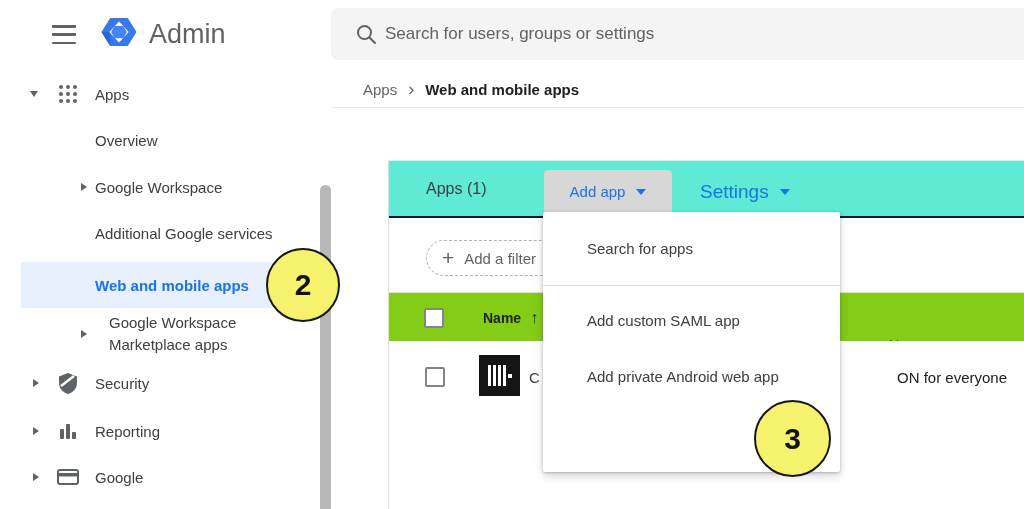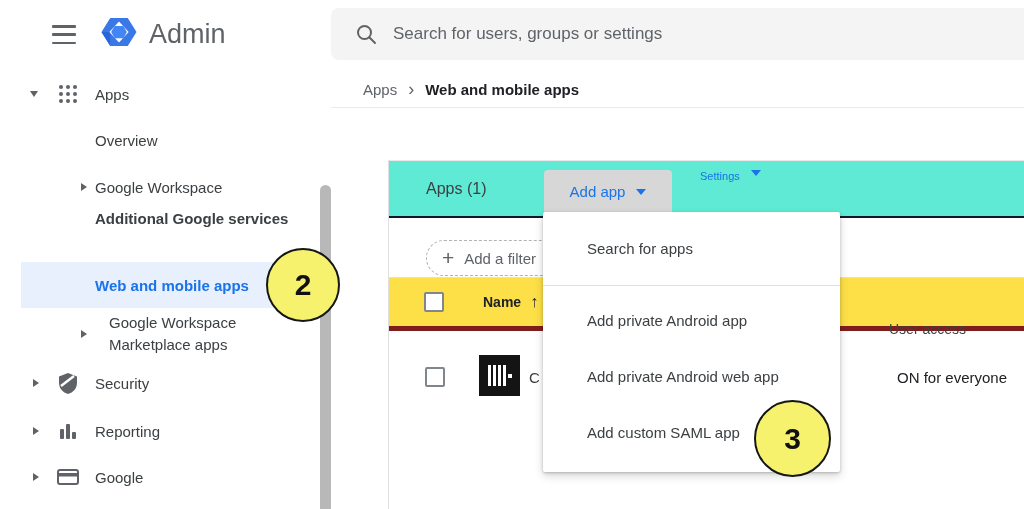--- a/index.html
+++ b/index.html
@@ -30,54 +30,54 @@
   .nav-label.wrap { white-space:normal; width:190px; line-height:22px;margin-left:14px; }
   .nav-row.selected { left:21px; width:301px; background:#e8f0fe; height:46px; }
   .nav-row.selected .nav-label { left:74px; color:#1a73e8; font-weight:bold; }
   .sidebar-scrollbar { position:absolute; left:320px; top:185px; width:11px; height:330px;
     background:#b8b8b8; border-radius:6px; z-index:2; cursor:pointer; }
 
   
   .search-bar { position:absolute; left:331px; top:8px; width:693px; height:52px;
     background:#f4f4f4; border-radius:8px 0 0 8px; display:flex; align-items:center; }
   .search-bar svg { margin-left:24px; flex:none; }
-  .search-input { flex:1; margin-left:16px; border:none; background:transparent; outline:none;
+  .search-input { flex:1; margin-left:8px; border:none; background:transparent; outline:none;
     font-size:17px; color:#5f6368; font-family:"Liberation Sans", sans-serif; }
   .search-input::placeholder { color:#5f6368; opacity:1; }
 
   
   .breadcrumb { position:absolute; left:363px; top:79px; height:20px; display:flex; align-items:center; gap:11px; font-size:15px; }
   .crumb-parent { color:#5f6368; cursor:pointer; }
   .crumb-sep { color:#5f6368; font-size:18px; line-height:14px; }
   .crumb-current { color:#202124; font-weight:bold; }
   .breadcrumb-divider { position:absolute; left:331px; top:107px; width:693px; height:1px; background:#e8eaed; }
 
   
   .card { position:absolute; left:388px; top:160px; width:636px; height:349px; border-left:1px solid #e0e0e0; }
   .toolbar { position:absolute; left:0; top:0; width:100%; height:58px; background:#5eead4;
     border-top:1px solid #e8e8e8; border-bottom:2px solid #0f172a; }
   .apps-count { position:absolute; left:37px; top:50%; transform:translateY(-50%); font-size:16px; color:#3c4043; }
   .add-app-btn { position:absolute; left:155px; top:9px; width:128px; height:43px;
     background:#d7d7d7; border:none; border-radius:4px 4px 0 0; cursor:pointer;
     display:flex; align-items:center; justify-content:center; gap:11px;
     color:#1a73e8; font-size:15px; font-family:"Liberation Sans", sans-serif; }
   .settings-btn { position:absolute; left:297px; top:9px; height:43px; padding:0 14px;
-    background:none; border:none; cursor:pointer; display:flex; align-items:flex-start; gap:11px;
-    color:#1a73e8; font-size:11px; font-family:"Liberation Sans", sans-serif; }
+    background:none; border:none; cursor:pointer; display:flex; align-items:center; gap:11px;
+    color:#1a73e8; font-size:19px; font-family:"Liberation Sans", sans-serif; }
   .caret-down-blue { width:0; height:0; border-left:5px solid transparent; border-right:5px solid transparent; border-top:6px solid #1a73e8; }
 
   .filter-row { position:absolute; left:0; top:58px; width:100%; height:69px; background:#fff; }
   .filter-chip { position:absolute; left:37px; top:22px; height:36px; width:152px;
     border:1px dashed #b3b3b3; border-radius:18px; background:#fff; cursor:pointer;
     display:flex; align-items:center; gap:10px; padding:0 15px; color:#5f6368; font-size:15px; overflow:hidden; }
   .plus-glyph { font-size:21px; line-height:20px; color:#5f6368; }
   .chip-label { white-space:nowrap; }
 
-  .table-header { position:absolute; left:0; top:117px; width:100%; height:54px;
-    background:#fde047; border-top:1px solid #e0e0e0; border-bottom:5px solid #7f1d1d; }
+  .table-header { position:absolute; left:0; top:132px; width:100%; height:54px;
+    background:#84cc16; border-top:1px solid #e0e0e0; border-bottom:3px solid #7f1d1d; }
   .cbx { position:absolute; top:50%; transform:translateY(-50%); width:20px; height:20px;
     border:2px solid #80868b; border-radius:2px; background:#fff; cursor:pointer; }
   .col-name { position:absolute; left:94px; top:50%; transform:translateY(-50%);
     display:flex; align-items:center; gap:9px; cursor:pointer; }
   .col-name .hdr { font-size:14px; font-weight:bold; color:#202124; }
   .sort-arrow { font-size:16px; color:#202124; }
   .col-access { position:absolute; left:500px; top:50%; transform:translateY(-50%);
     font-size:14px; color:#3c4043; cursor:pointer;margin-top:27px; }
 
   .table-row { position:absolute; left:0; top:181px; width:100%; height:72px; background:#fff; cursor:pointer; }
@@ -144,21 +144,21 @@
 
     <div class="nav-row" style="top:122px;">
       <span class="nav-label">Overview</span>
     </div>
 
     <div class="nav-row" style="top:169px;">
       <span class="nav-arrow-right arrow-l2"></span>
       <span class="nav-label">Google Workspace</span>
     </div>
 
-    <div class="nav-row" style="top:200px;font-weight:bold;">
+    <div class="nav-row" style="top:215px;">
       <span class="nav-label">Additional Google services</span>
     </div>
 
     <div class="nav-row selected" style="top:262px;">
       <span class="nav-label">Web and mobile apps</span>
     </div>
 
     <div class="nav-row" style="top:311px; height:46px;">
       <span class="nav-arrow-right arrow-l2"></span>
       <span class="nav-label wrap">Google Workspace Marketplace apps</span>
@@ -259,21 +259,20 @@
       </span>
       <span class="app-name">C</span>
       <span class="row-access">ON for everyone</span>
     </div>
   </section>
 
   <div class="menu">
     <div class="menu-item first">Search for apps</div>
     <div class="menu-divider"></div>
     <div class="menu-gap"></div>
-    <div class="menu-item">Add private Android app</div>
+    <div class="menu-item">Add custom SAML app</div>
     <div class="menu-item">Add private Android web app</div>
-    <div class="menu-item">Add custom SAML app</div>
   </div>
 
   <div class="step-circle step-2">2</div>
   <div class="step-circle step-3">3</div>
 
 </div>
 
 </body></html>

